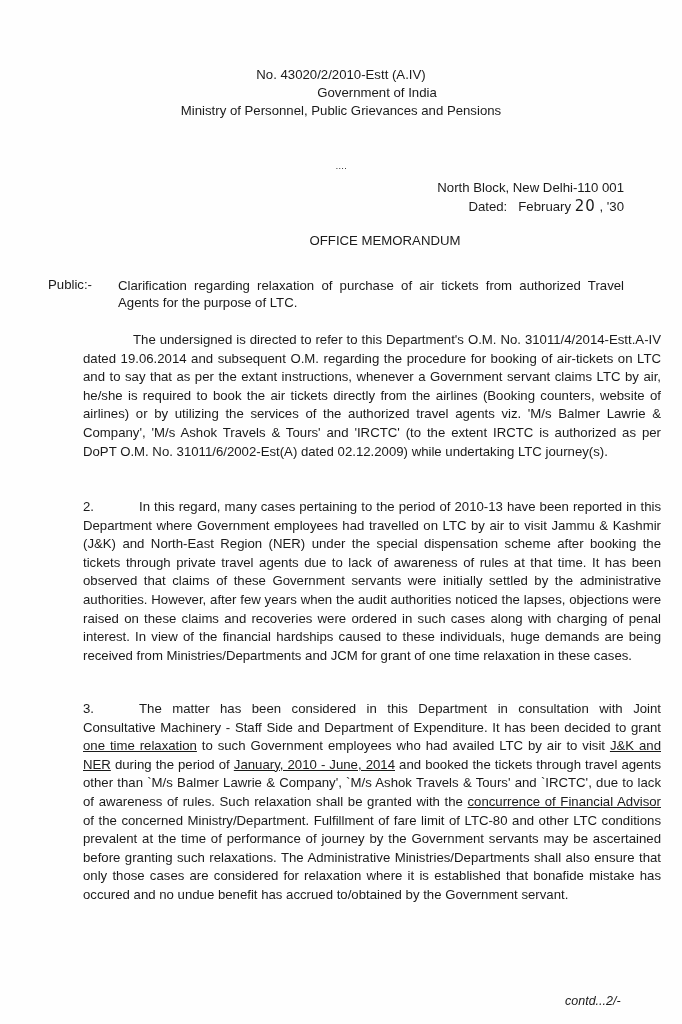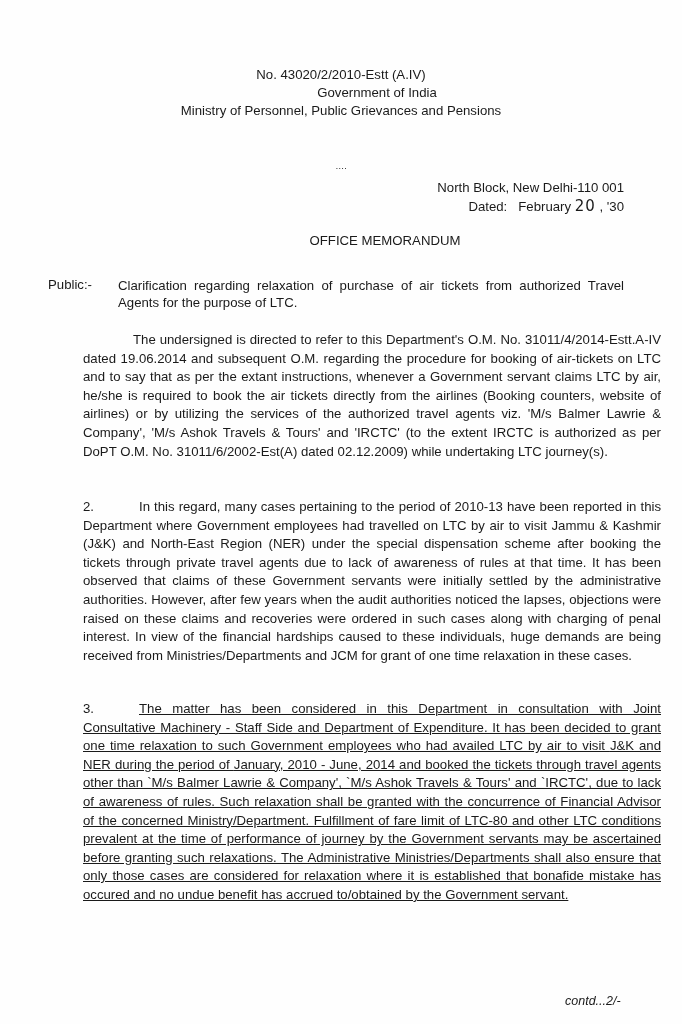--- a/index.html
+++ b/index.html
@@ -62,19 +62,19 @@
   <div class="subject-text">Clarification regarding relaxation of purchase of air tickets from authorized Travel Agents for the purpose of LTC.</div>
 
   <div class="para" style="top:331px; text-indent:50px;">
     <span>The undersigned is directed to refer to this Department's O.M. No. 31011/4/2014-Estt.A-IV dated 19.06.2014  and subsequent O.M. regarding the procedure for booking of air-tickets on LTC and to say that as per the extant instructions, whenever a Government servant claims LTC by air, he/she is required to book the air tickets directly from the airlines (Booking counters, website of airlines) or by utilizing the services of the authorized travel agents viz. 'M/s Balmer Lawrie &amp; Company', 'M/s Ashok Travels &amp; Tours' and 'IRCTC' (to the extent IRCTC is authorized as per DoPT O.M. No. 31011/6/2002-Est(A) dated 02.12.2009) while undertaking LTC journey(s).</span>
   </div>
 
   <div class="para" style="top:498px;">
     <span class="num">2.</span><span>In this regard, many cases pertaining to the period of 2010-13 have been reported in this Department where Government employees had travelled on LTC by air to visit Jammu &amp; Kashmir (J&amp;K) and North-East Region (NER) under the special dispensation scheme after booking the tickets through private travel agents due to lack of awareness of rules at that time. It has been observed that claims of these Government servants were initially settled by the administrative authorities. However, after few years when the audit authorities noticed the lapses, objections were raised on these claims and recoveries were ordered in such cases along with charging of penal interest. In view of the financial hardships caused to these individuals, huge demands are being received from Ministries/Departments and JCM for grant of one time relaxation in these cases.</span>
   </div>
 
-  <div class="para" style="top:700px;text-decoration:underline;">
+  <div class="para" style="top:700px;">
     <span class="num">3.</span><span>The matter has been considered in this Department in consultation with Joint Consultative Machinery - Staff Side and Department of Expenditure. It has been decided to grant </span><span class="u">one time relaxation</span><span> to such Government employees who had availed LTC by air to visit </span><span class="u">J&amp;K and NER</span><span> during the period of </span><span class="u">January, 2010 - June, 2014</span><span> and booked the tickets through travel agents other than `M/s Balmer Lawrie &amp; Company', `M/s Ashok Travels &amp; Tours' and `IRCTC', due to lack of awareness of rules. Such relaxation shall be granted with the </span><span class="u">concurrence of Financial Advisor</span><span> of the concerned Ministry/Department. Fulfillment of fare limit of LTC-80 and other LTC conditions prevalent at the time of performance of journey by the Government servants may be ascertained before granting such relaxations. The Administrative Ministries/Departments shall also ensure that only those cases are considered for relaxation where it is established that bonafide mistake has occured and no undue benefit has accrued to/obtained by the Government servant.</span>
   </div>
 
   <div class="contd">contd...2/-</div>
 
 </div>
 
 </body></html>

